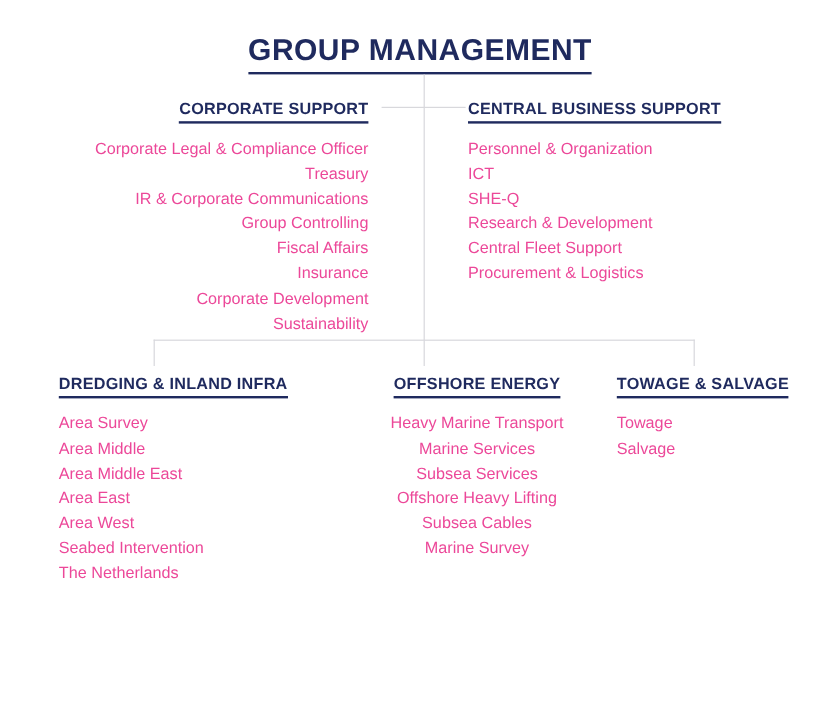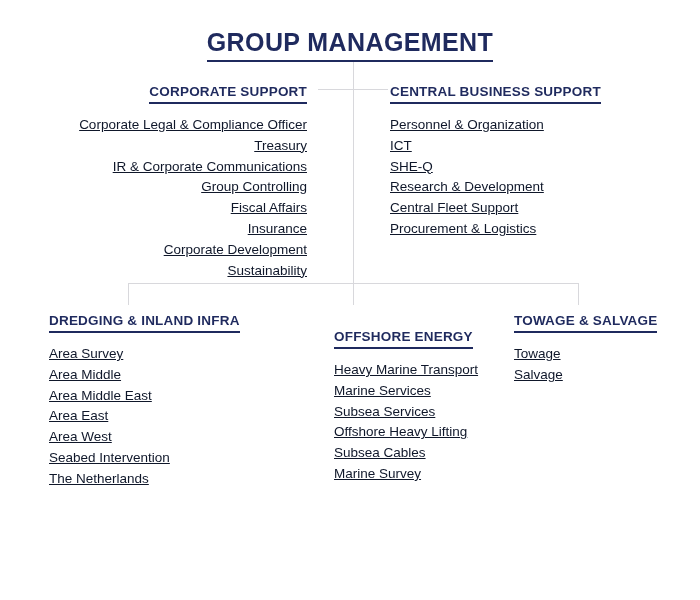--- a/index.html
+++ b/index.html
@@ -90,23 +90,22 @@
   }
   .col-list {
     list-style: none;
     margin: 0;
     padding: 0;
     margin-top: 11px;
   }
   .col-list li {
     font-size: 13.5px;
     line-height: 20.8px;
-    color: #0f172a;
+    color: #ec4899;
     white-space: nowrap;
-    text-decoration: underline;
   }
 
   
   .col-corporate-support {
     left: 7px;
     top: 82px;
     width: 300px;
     text-align: right;
   }
   .col-central-business-support {
@@ -118,24 +117,23 @@
 
   
   .col-dredging {
     left: 49px;
     top: 311px;
     width: 240px;
     text-align: left;
   }
   .col-offshore {
     left: 290px;
-    top: 327px;
+    top: 311px;
     width: 215px;
-    text-align: left;
-    margin-left: 44px;
+    text-align: center;
   }
   .col-towage {
     left: 514px;
     top: 311px;
     width: 180px;
     text-align: left;
   }
 </style>
 </head>
 <body>

